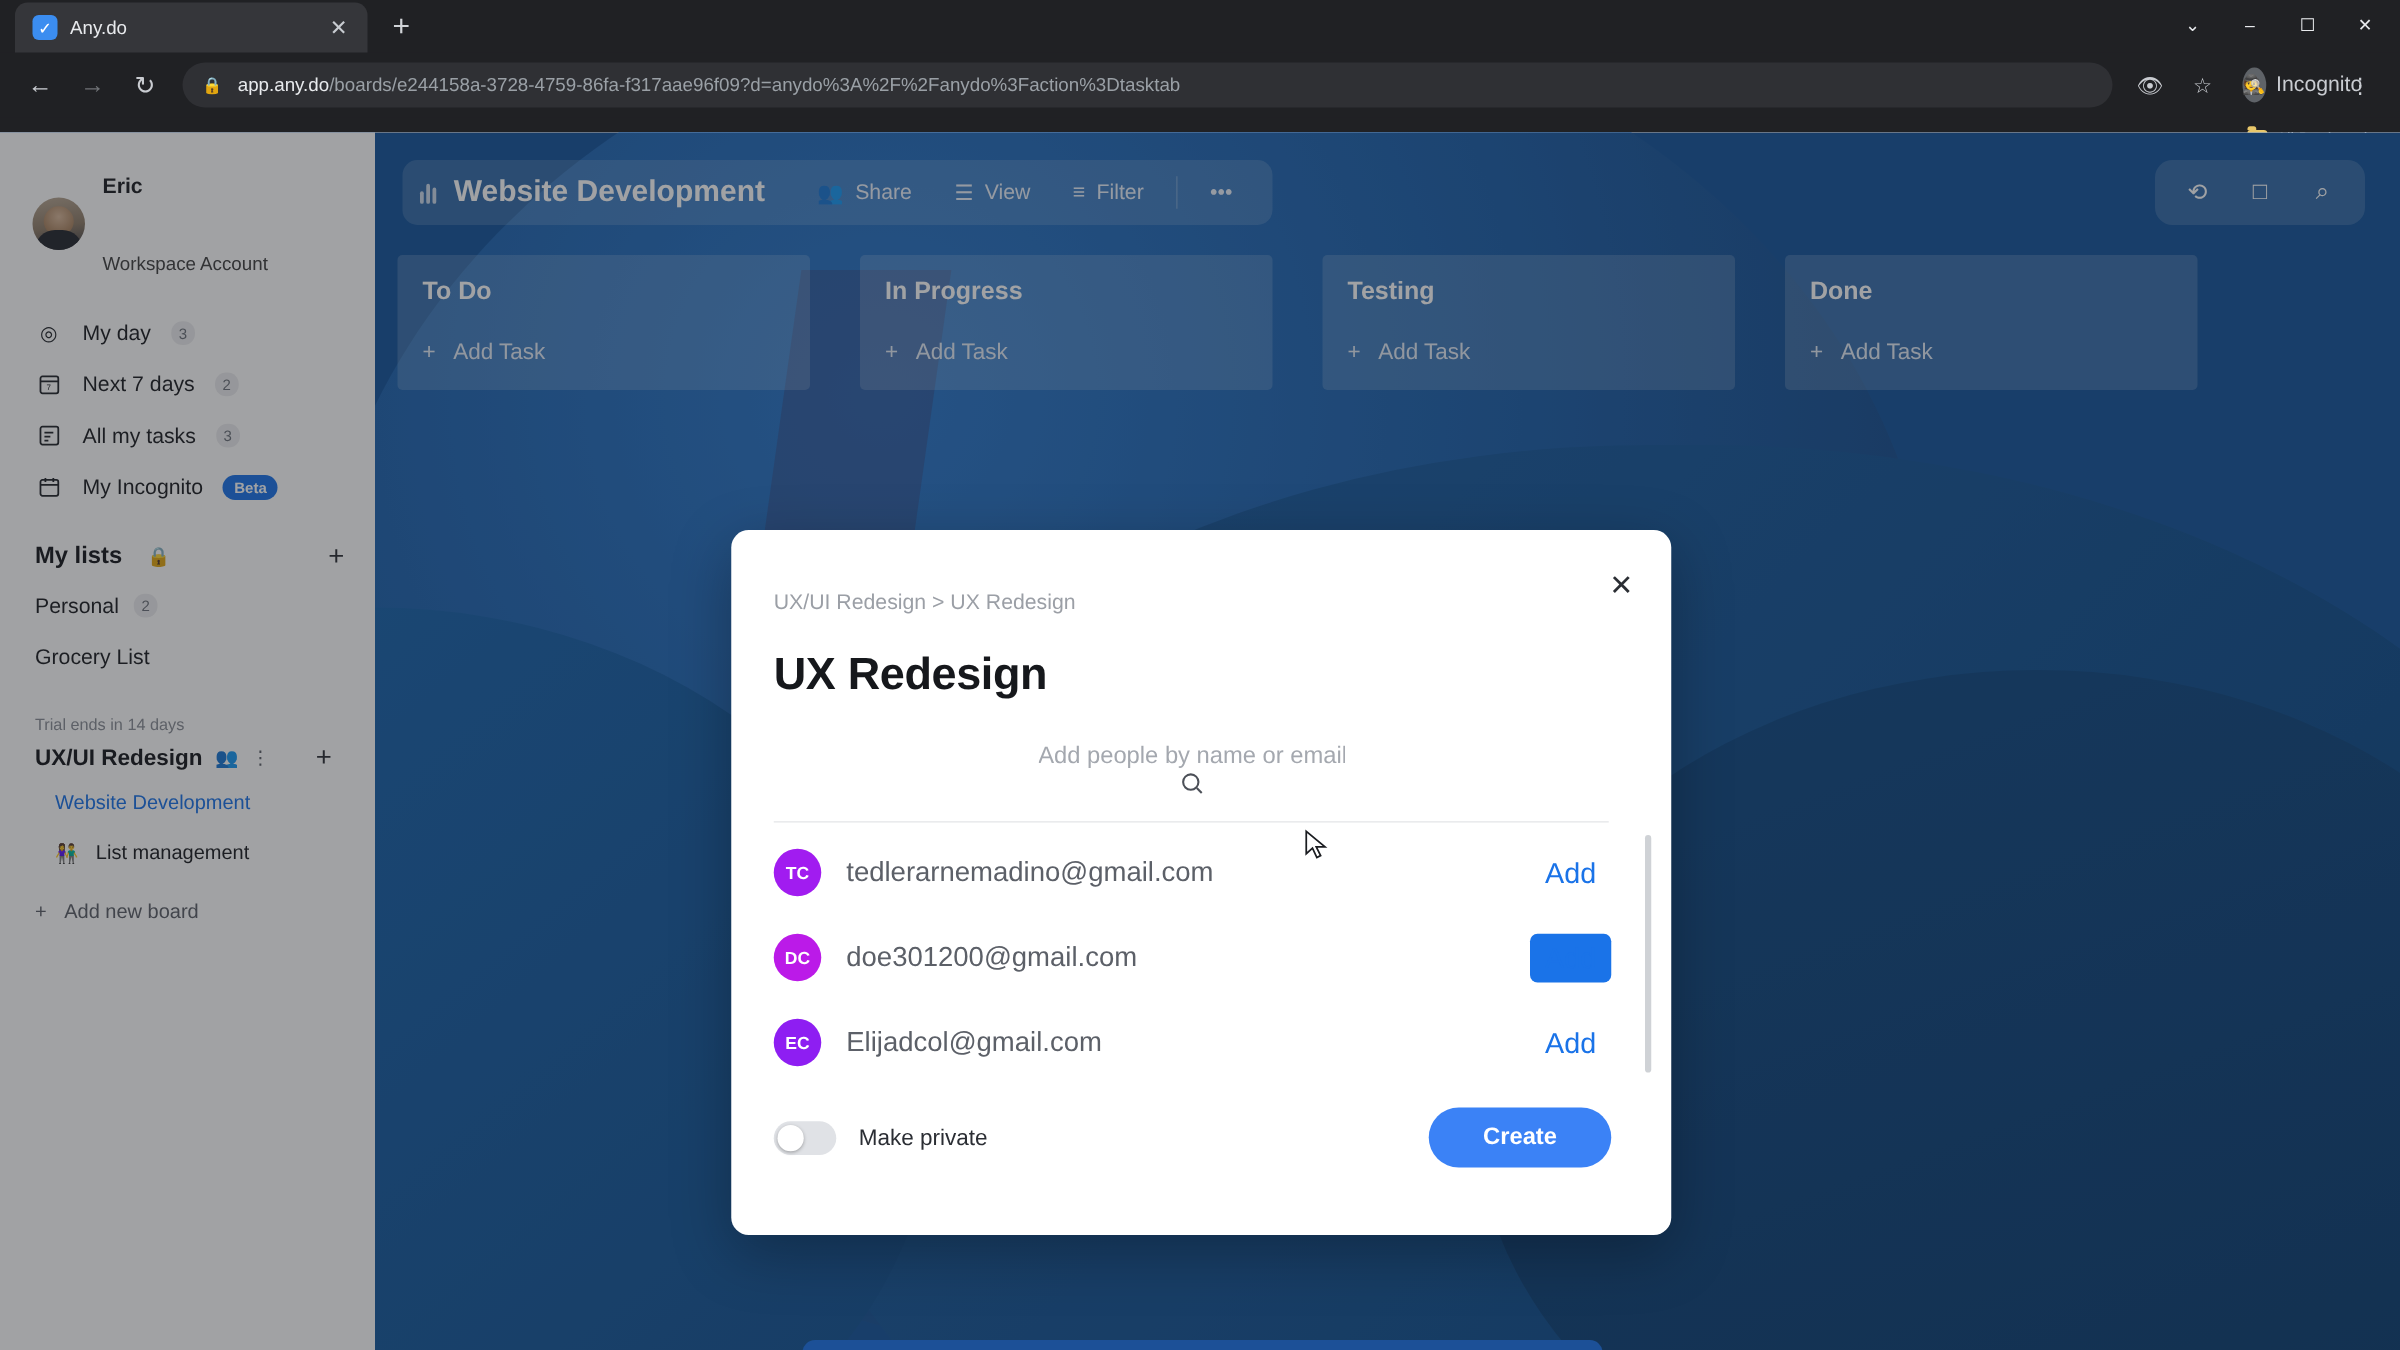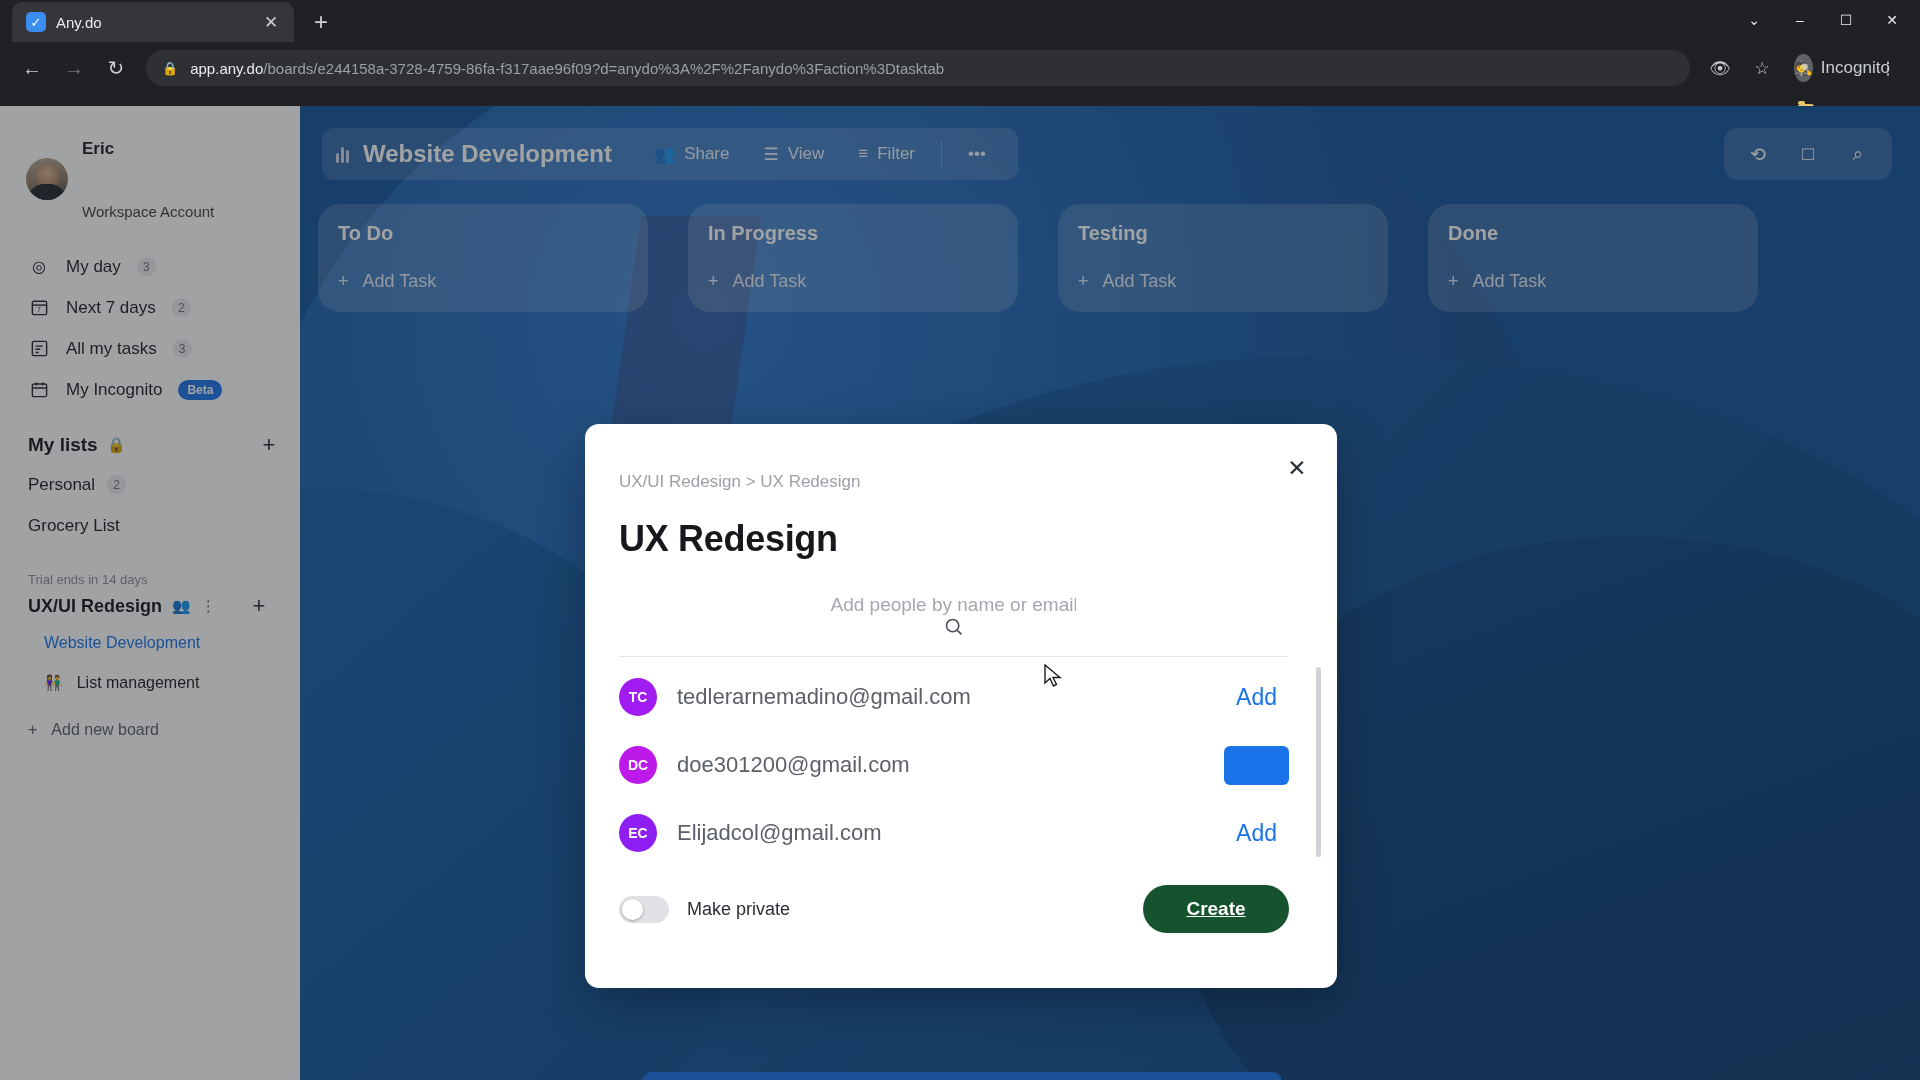--- a/index.html
+++ b/index.html
@@ -84,21 +84,21 @@
 
   .nav { margin-bottom: 10px; }
   .nav-item { display: flex; align-items: center; gap: 16px; height: 41px; padding: 0 10px; border-radius: 8px; }
   .nav-ico { width: 22px; height: 22px; flex: none; color: #22252a; display: flex; align-items: center; justify-content: center; }
   .nav-label { font-size: 17px; color: #1b1d21; }
   .count { font-size: 12px; color: #6c717a; background: #ededef; border-radius: 9px; min-width: 19px; height: 19px;
            display: flex; align-items: center; justify-content: center; padding: 0 6px; }
   .beta { font-size: 12px; font-weight: 700; color: #fff; background: #1a73e8; border-radius: 10px; padding: 3px 9px; }
   .chev { margin-left: auto; color: #4c5058; font-size: 15px; }
 
-  .section-head { display: flex; align-items: center; gap: 10px; margin: 22px 0 6px 10px; }
+  .section-head { display: flex; align-items: center; gap: 20px; margin: 22px 0 6px 10px; }
   .section-title { font-size: 19px; font-weight: 700; color: #16181c; }
   .plus { margin-left: auto; color: #2b2e34; font-size: 22px; width: 26px; text-align: center; }
 
   .list-item { display: flex; align-items: center; gap: 12px; height: 41px; padding: 0 10px; }
   .list-label { font-size: 17px; color: #1b1d21; }
 
   .trial { font-size: 13px; color: #8a8e96; margin: 26px 0 2px 10px; }
   .board-head { display: flex; align-items: center; gap: 10px; padding: 0 10px; height: 34px; }
   .board-title { font-size: 18px; font-weight: 700; color: #16181c; }
   .board-ico { color: #5c6068; font-size: 15px; }
@@ -115,21 +115,21 @@
   .grip i:nth-child(1) { height: 10px; } .grip i:nth-child(2) { height: 16px; } .grip i:nth-child(3) { height: 13px; }
   .bh-title { font-size: 24px; font-weight: 700; color: #fff; margin-right: 22px; }
   .bh-btn { display: flex; align-items: center; gap: 9px; color: #eaf1fb; font-size: 17px; padding: 0 14px; height: 36px; }
   .bh-sep { width: 1px; height: 26px; background: rgba(255,255,255,.28); margin: 0 6px; }
   .bh-right { position: absolute; right: 28px; top: 22px; height: 52px; display: flex; align-items: center; gap: 10px;
               background: rgba(255,255,255,.14); border-radius: 14px; padding: 0 14px; z-index: 2; }
   .bh-right div { width: 40px; height: 40px; display: flex; align-items: center; justify-content: center; color: #fff; font-size: 19px; }
 
   
   .columns { position: absolute; left: 318px; top: 98px; display: flex; gap: 40px; z-index: 1; }
-  .column { width: 330px; background: rgba(255,255,255,.16); border-radius: 22px; padding: 18px 20px 20px 20px; }
+  .column { width: 330px; background: rgba(255,255,255,.16); border-radius: 4px; padding: 18px 20px 20px 20px; }
   .col-title { font-size: 20px; font-weight: 700; color: #fff; margin-bottom: 26px; }
   .col-add { display: flex; align-items: center; gap: 14px; color: #e4ecf7; font-size: 18px; }
   .bottom-card { position: absolute; left: 642px; top: 966px; width: 640px; height: 60px; background: #1a73e8; border-radius: 10px 10px 0 0; z-index: 1; }
 
   
   .scrim { position: absolute; inset: 0; background: rgba(32,34,38,.42); z-index: 5; }
 
   
   .modal {
     position: absolute; left: 585px; top: 318px; width: 752px; height: 564px;
@@ -155,23 +155,23 @@
   .pmail { font-size: 22px; color: #5c6068; flex: 1; }
   .padd { font-size: 23px; color: #1a73e8; padding: 6px 12px; border-radius: 6px; position: relative; }
   .padd.active { background: #1a73e8; color: #1a73e8; }
   .scrollbar { position: absolute; right: -32px; top: 4px; width: 5px; height: 190px; background: #cfd2d6; border-radius: 3px; }
 
   .modal-footer { display: flex; align-items: center; margin-top: 18px; padding-left: 2px; }
   .toggle { width: 50px; height: 27px; border-radius: 14px; background: #e0e2e6; position: relative; flex: none; }
   .toggle::after { content: ""; position: absolute; left: 3px; top: 3px; width: 21px; height: 21px; border-radius: 50%; background: #fff;
                    box-shadow: 0 1px 3px rgba(0,0,0,.3); }
   .toggle-label { font-size: 18px; color: #2b2e34; margin-left: 18px; }
-  .create-btn { margin-left: auto; width: 146px; height: 48px; border-radius: 24px; background: #14532d; color: #fff;
+  .create-btn { margin-left: auto; width: 146px; height: 48px; border-radius: 24px; background: #3b82f6; color: #fff;
                 font-size: 19px; font-weight: 700; display: flex; align-items: center; justify-content: center; border: none;
-                font-family: inherit; text-decoration: underline; }
+                font-family: inherit; }
 
   .cursor { position: absolute; left: 1043px; top: 557px; z-index: 9; pointer-events: none; }
 </style>
 </head>
 <body>
 
 <div class="browser">
 
   <div class="tabstrip">
     <div class="tab">

